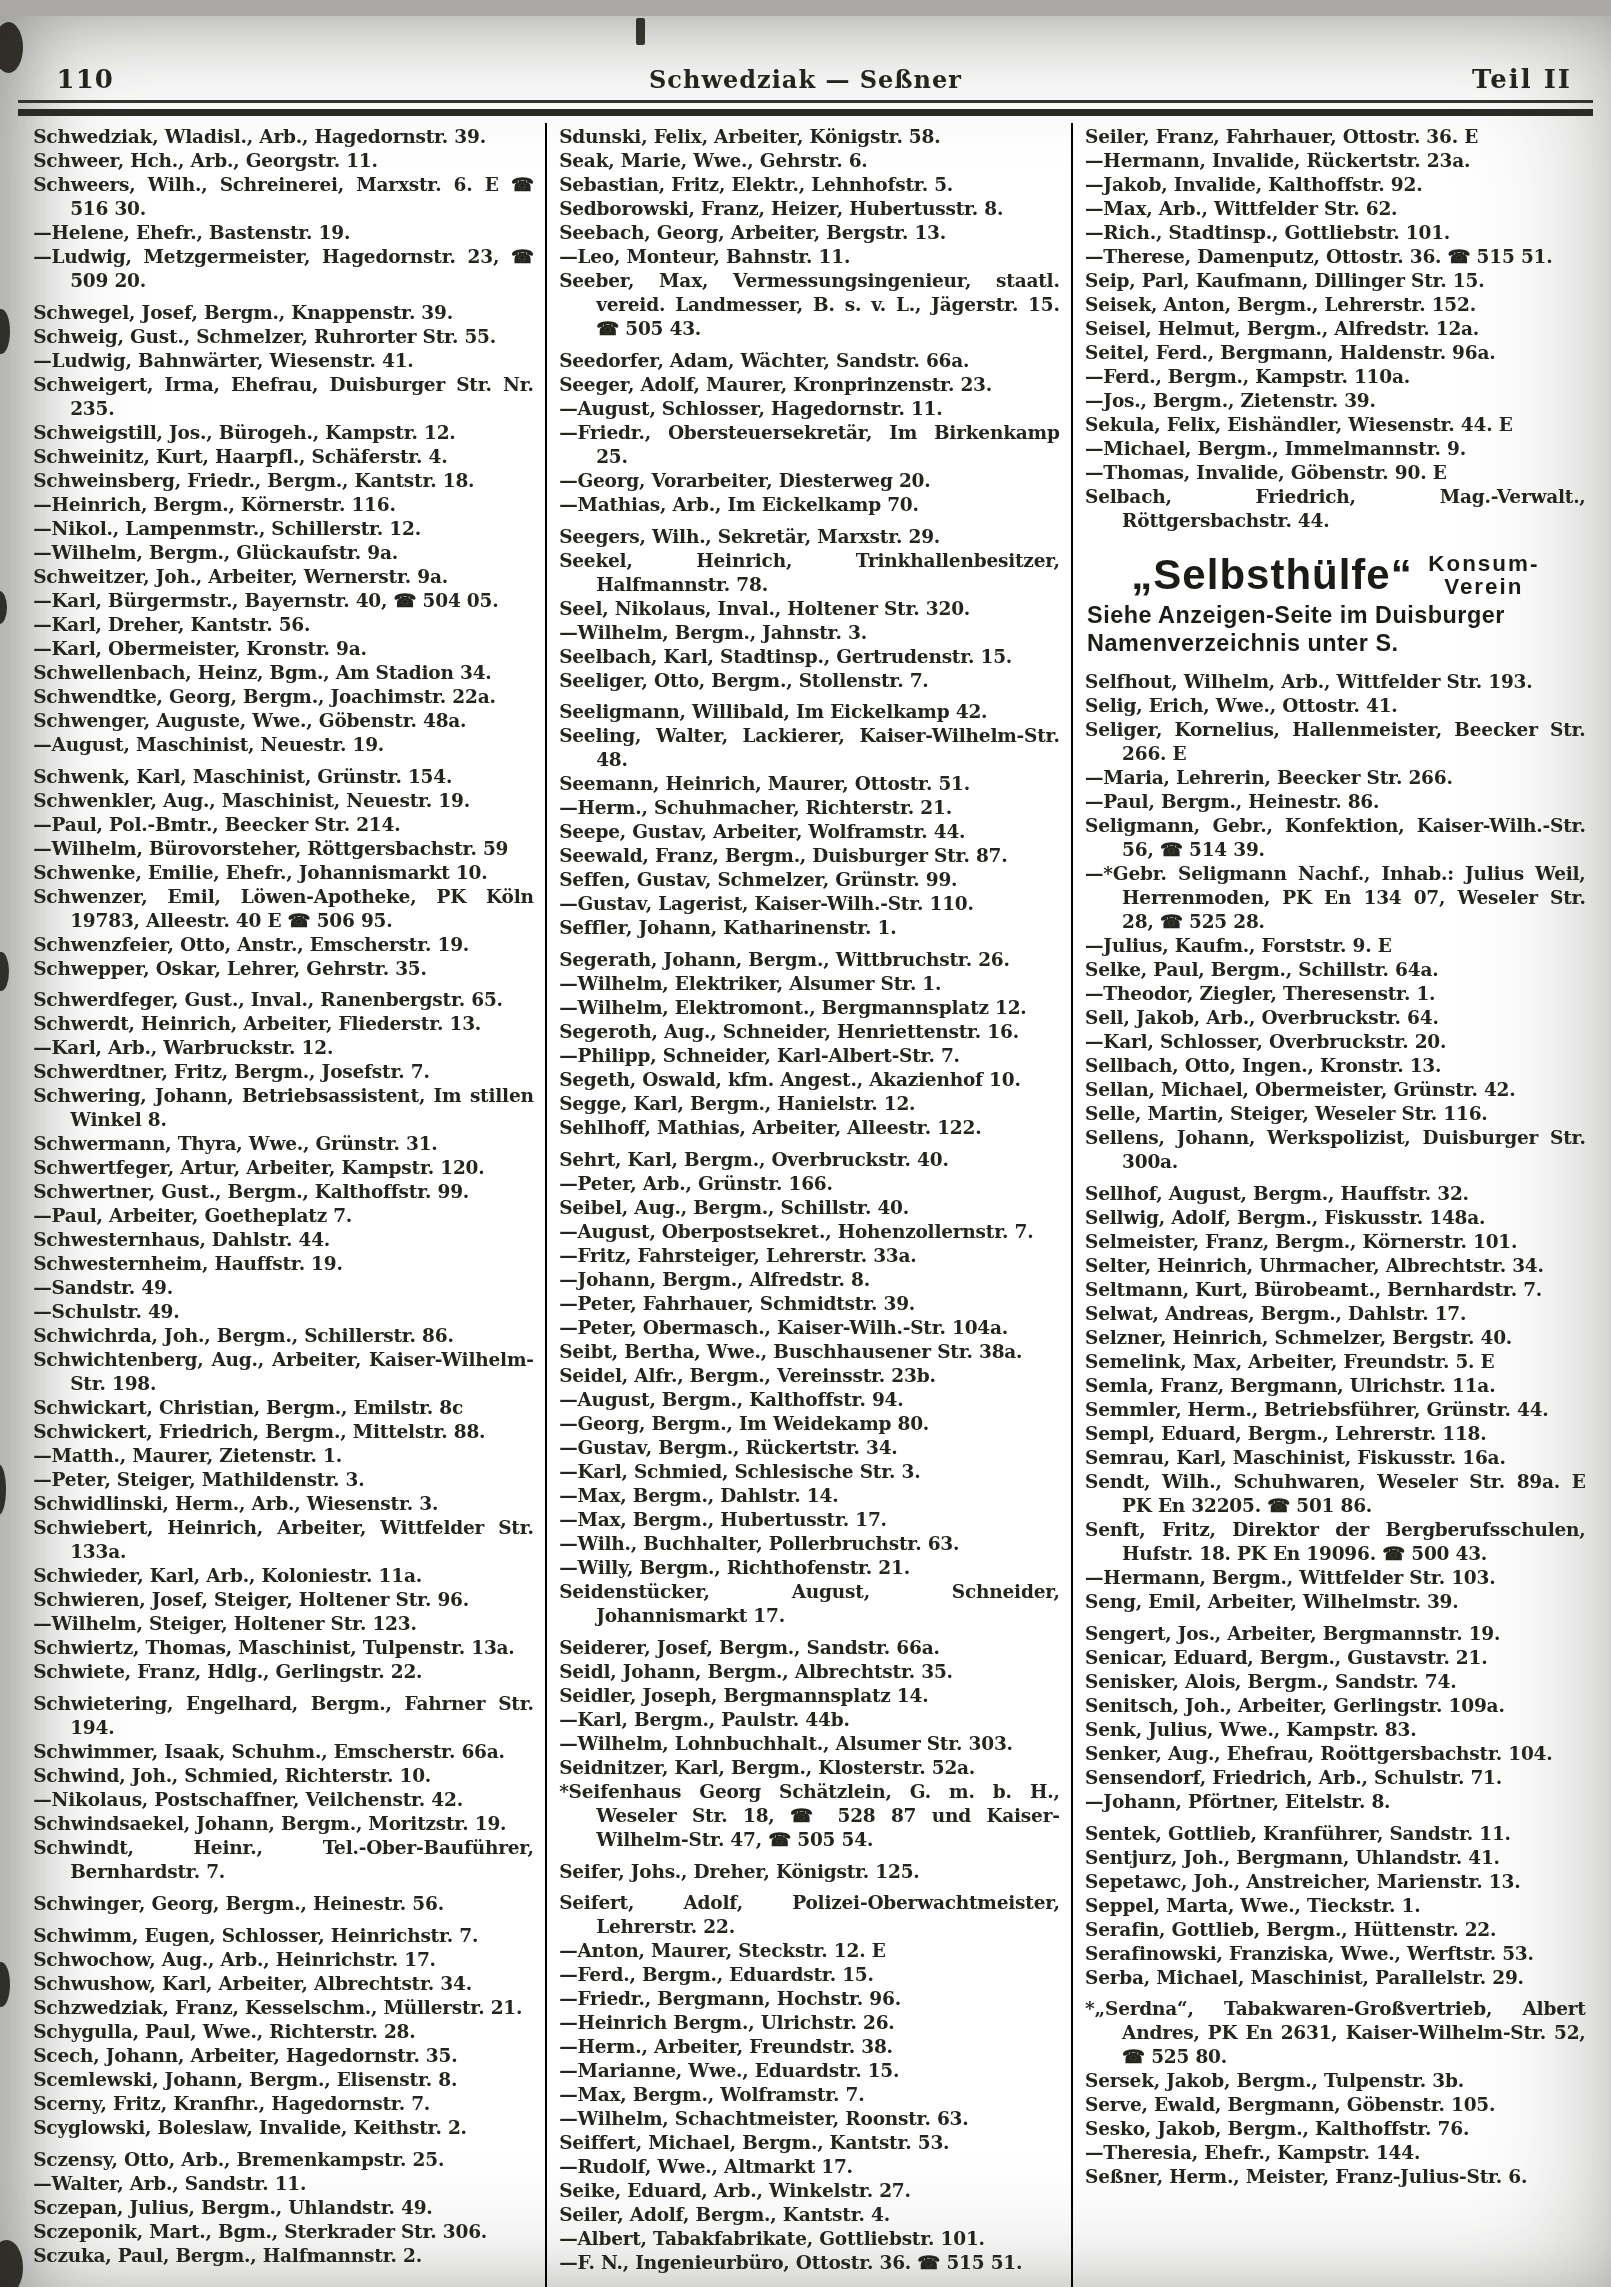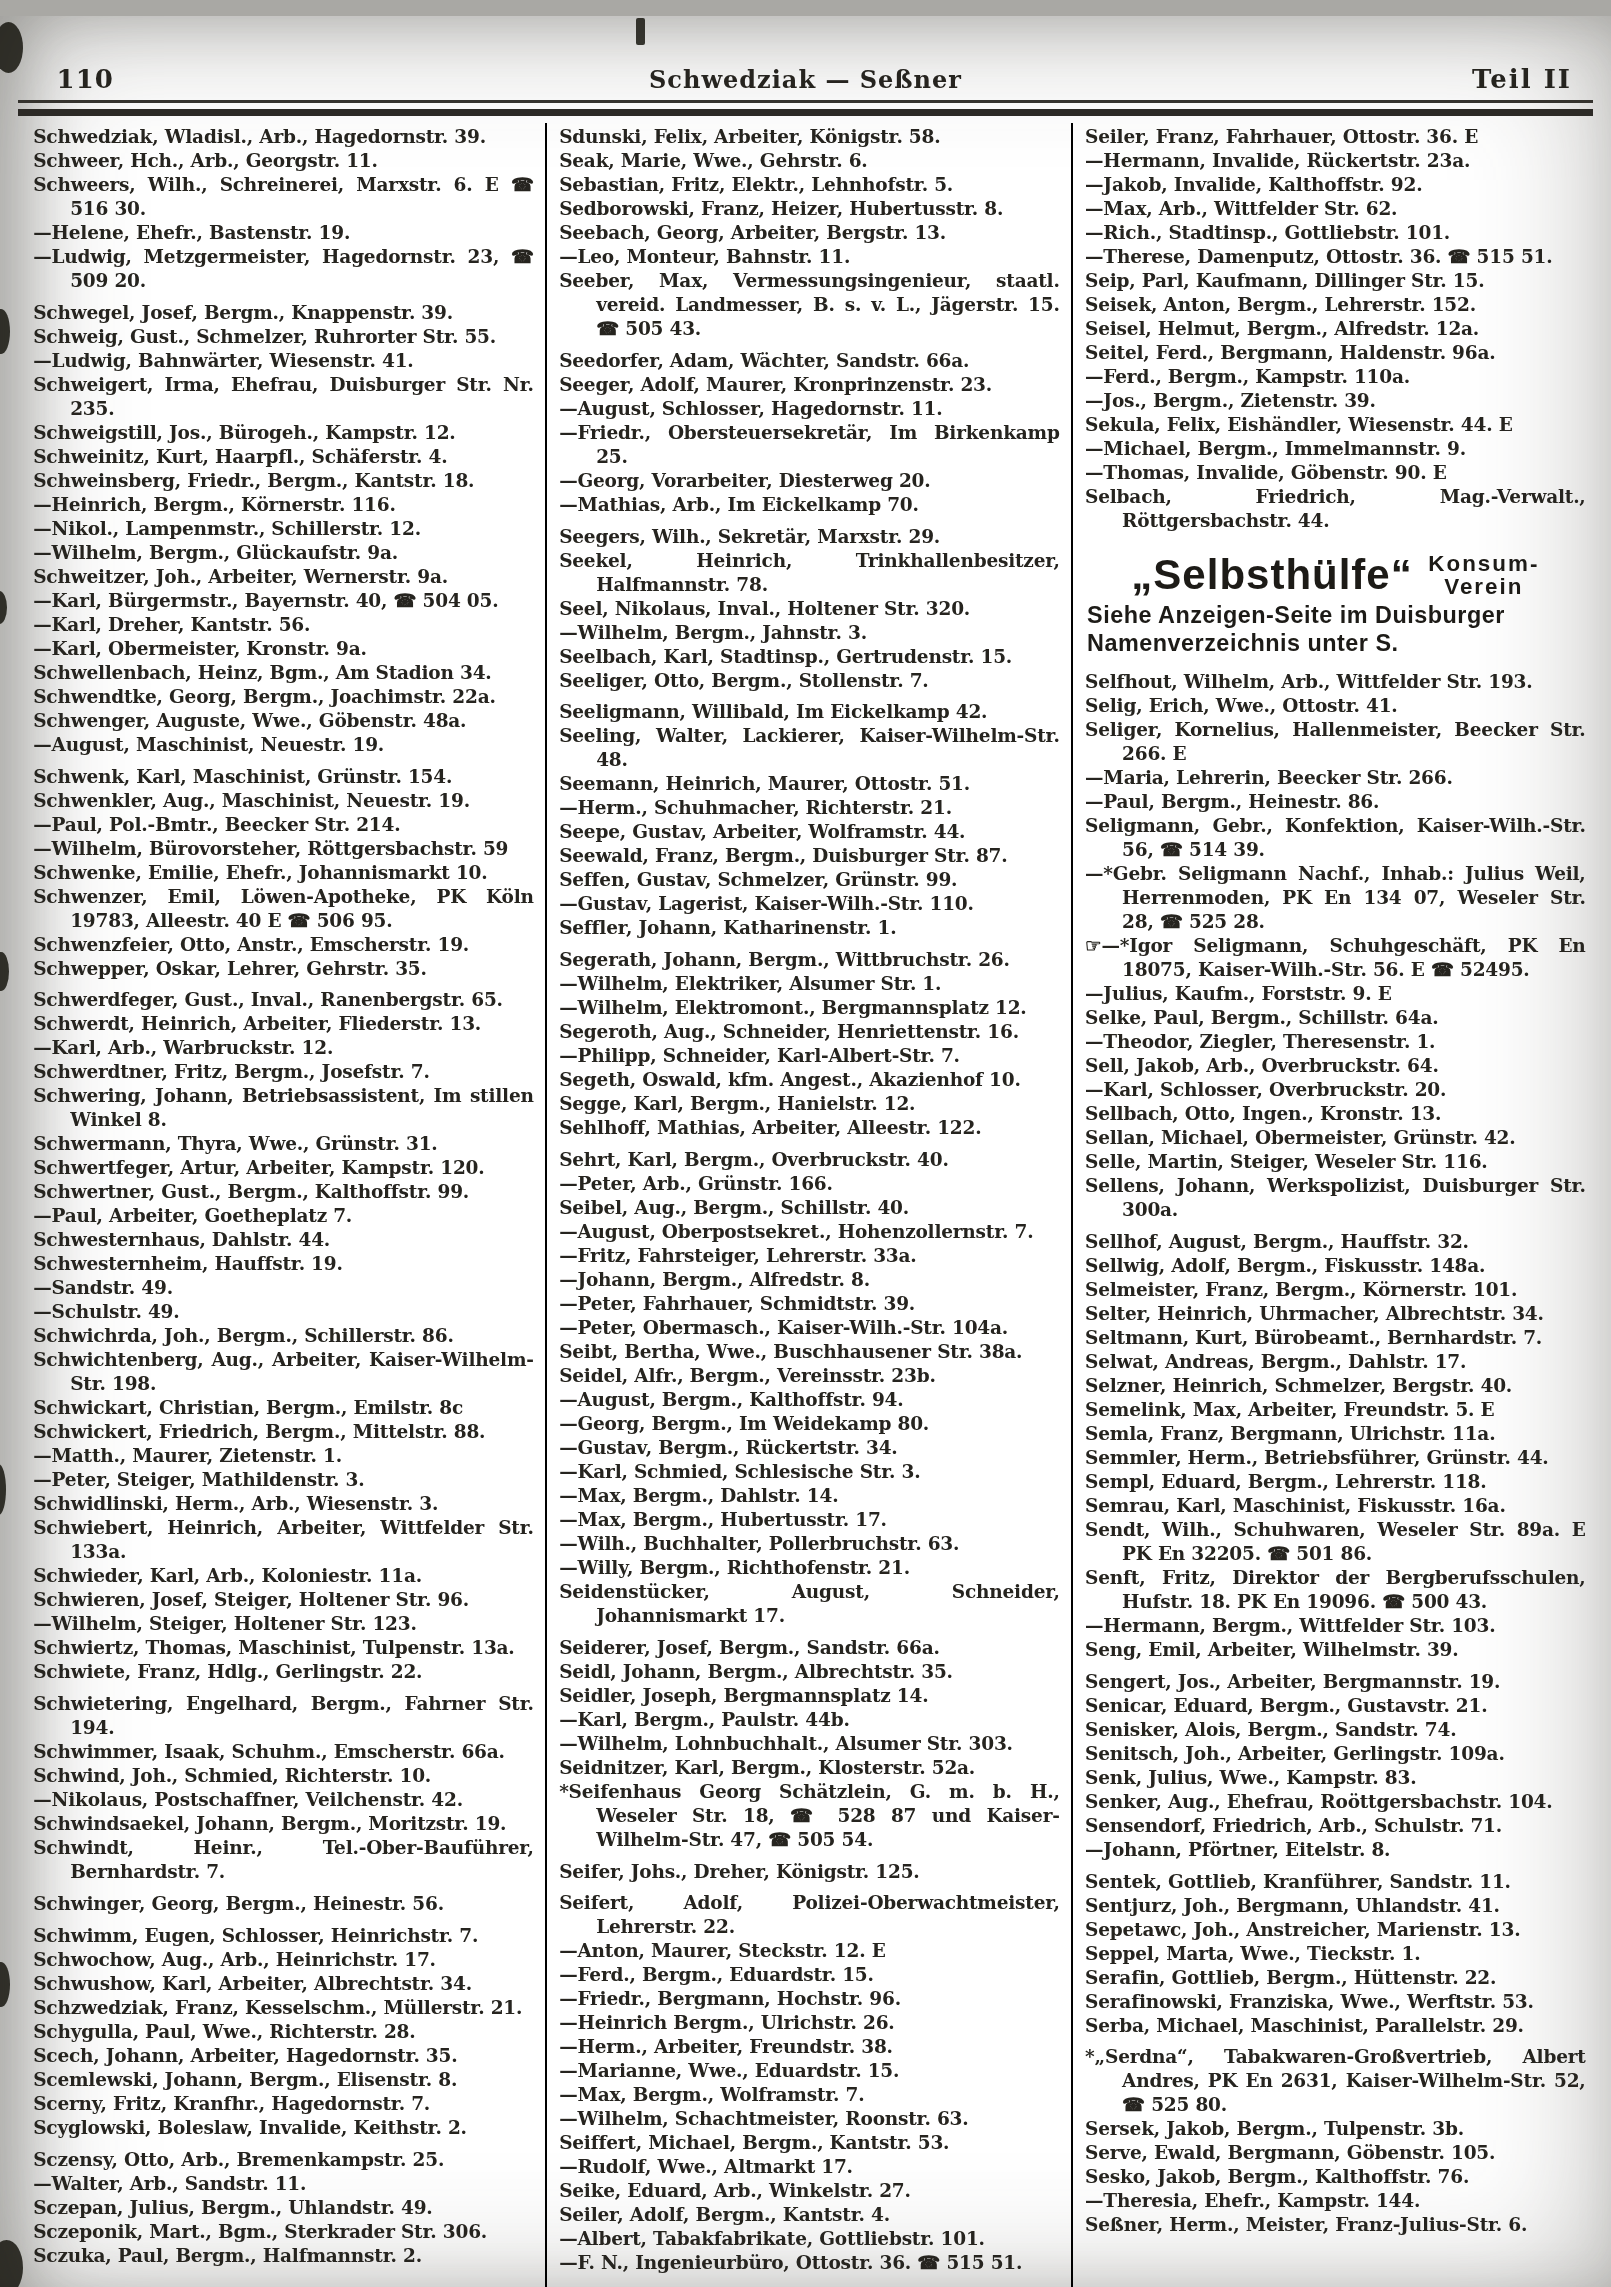--- a/index.html
+++ b/index.html
@@ -234,21 +234,20 @@
       <span>Namenverzeichnis unter S.</span>
     </div>
   </div>
 <p class="entry">Selfhout, Wilhelm, Arb., Wittfelder Str. 193.</p>
         <p class="entry">Selig, Erich, Wwe., Ottostr. 41.</p>
         <p class="entry">Seliger, Kornelius, Hallenmeister, Beecker Str. 266. E</p>
         <p class="entry">—Maria, Lehrerin, Beecker Str. 266.</p>
         <p class="entry">—Paul, Bergm., Heinestr. 86.</p>
         <p class="entry">Seligmann, Gebr., Konfektion, Kaiser-Wilh.-Str. 56, ☎ 514 39.</p>
         <p class="entry">—*Gebr. Seligmann Nachf., Inhab.: Julius Weil, Herrenmoden, PK En 134 07, Weseler Str. 28, ☎ 525 28.</p>
-        <p class="entry">☞—*Igor Seligmann, Schuhgeschäft, PK En 18075, Kaiser-Wilh.-Str. 56. E ☎ 52495.</p>
         <p class="entry">—Julius, Kaufm., Forststr. 9. E</p>
         <p class="entry">Selke, Paul, Bergm., Schillstr. 64a.</p>
         <p class="entry">—Theodor, Ziegler, Theresenstr. 1.</p>
         <p class="entry">Sell, Jakob, Arb., Overbruckstr. 64.</p>
         <p class="entry">—Karl, Schlosser, Overbruckstr. 20.</p>
         <p class="entry">Sellbach, Otto, Ingen., Kronstr. 13.</p>
         <p class="entry">Sellan, Michael, Obermeister, Grünstr. 42.</p>
         <p class="entry">Selle, Martin, Steiger, Weseler Str. 116.</p>
         <p class="entry">Sellens, Johann, Werkspolizist, Duisburger Str. 300a.</p>
         <p class="entry gap">Sellhof, August, Bergm., Hauffstr. 32.</p>

